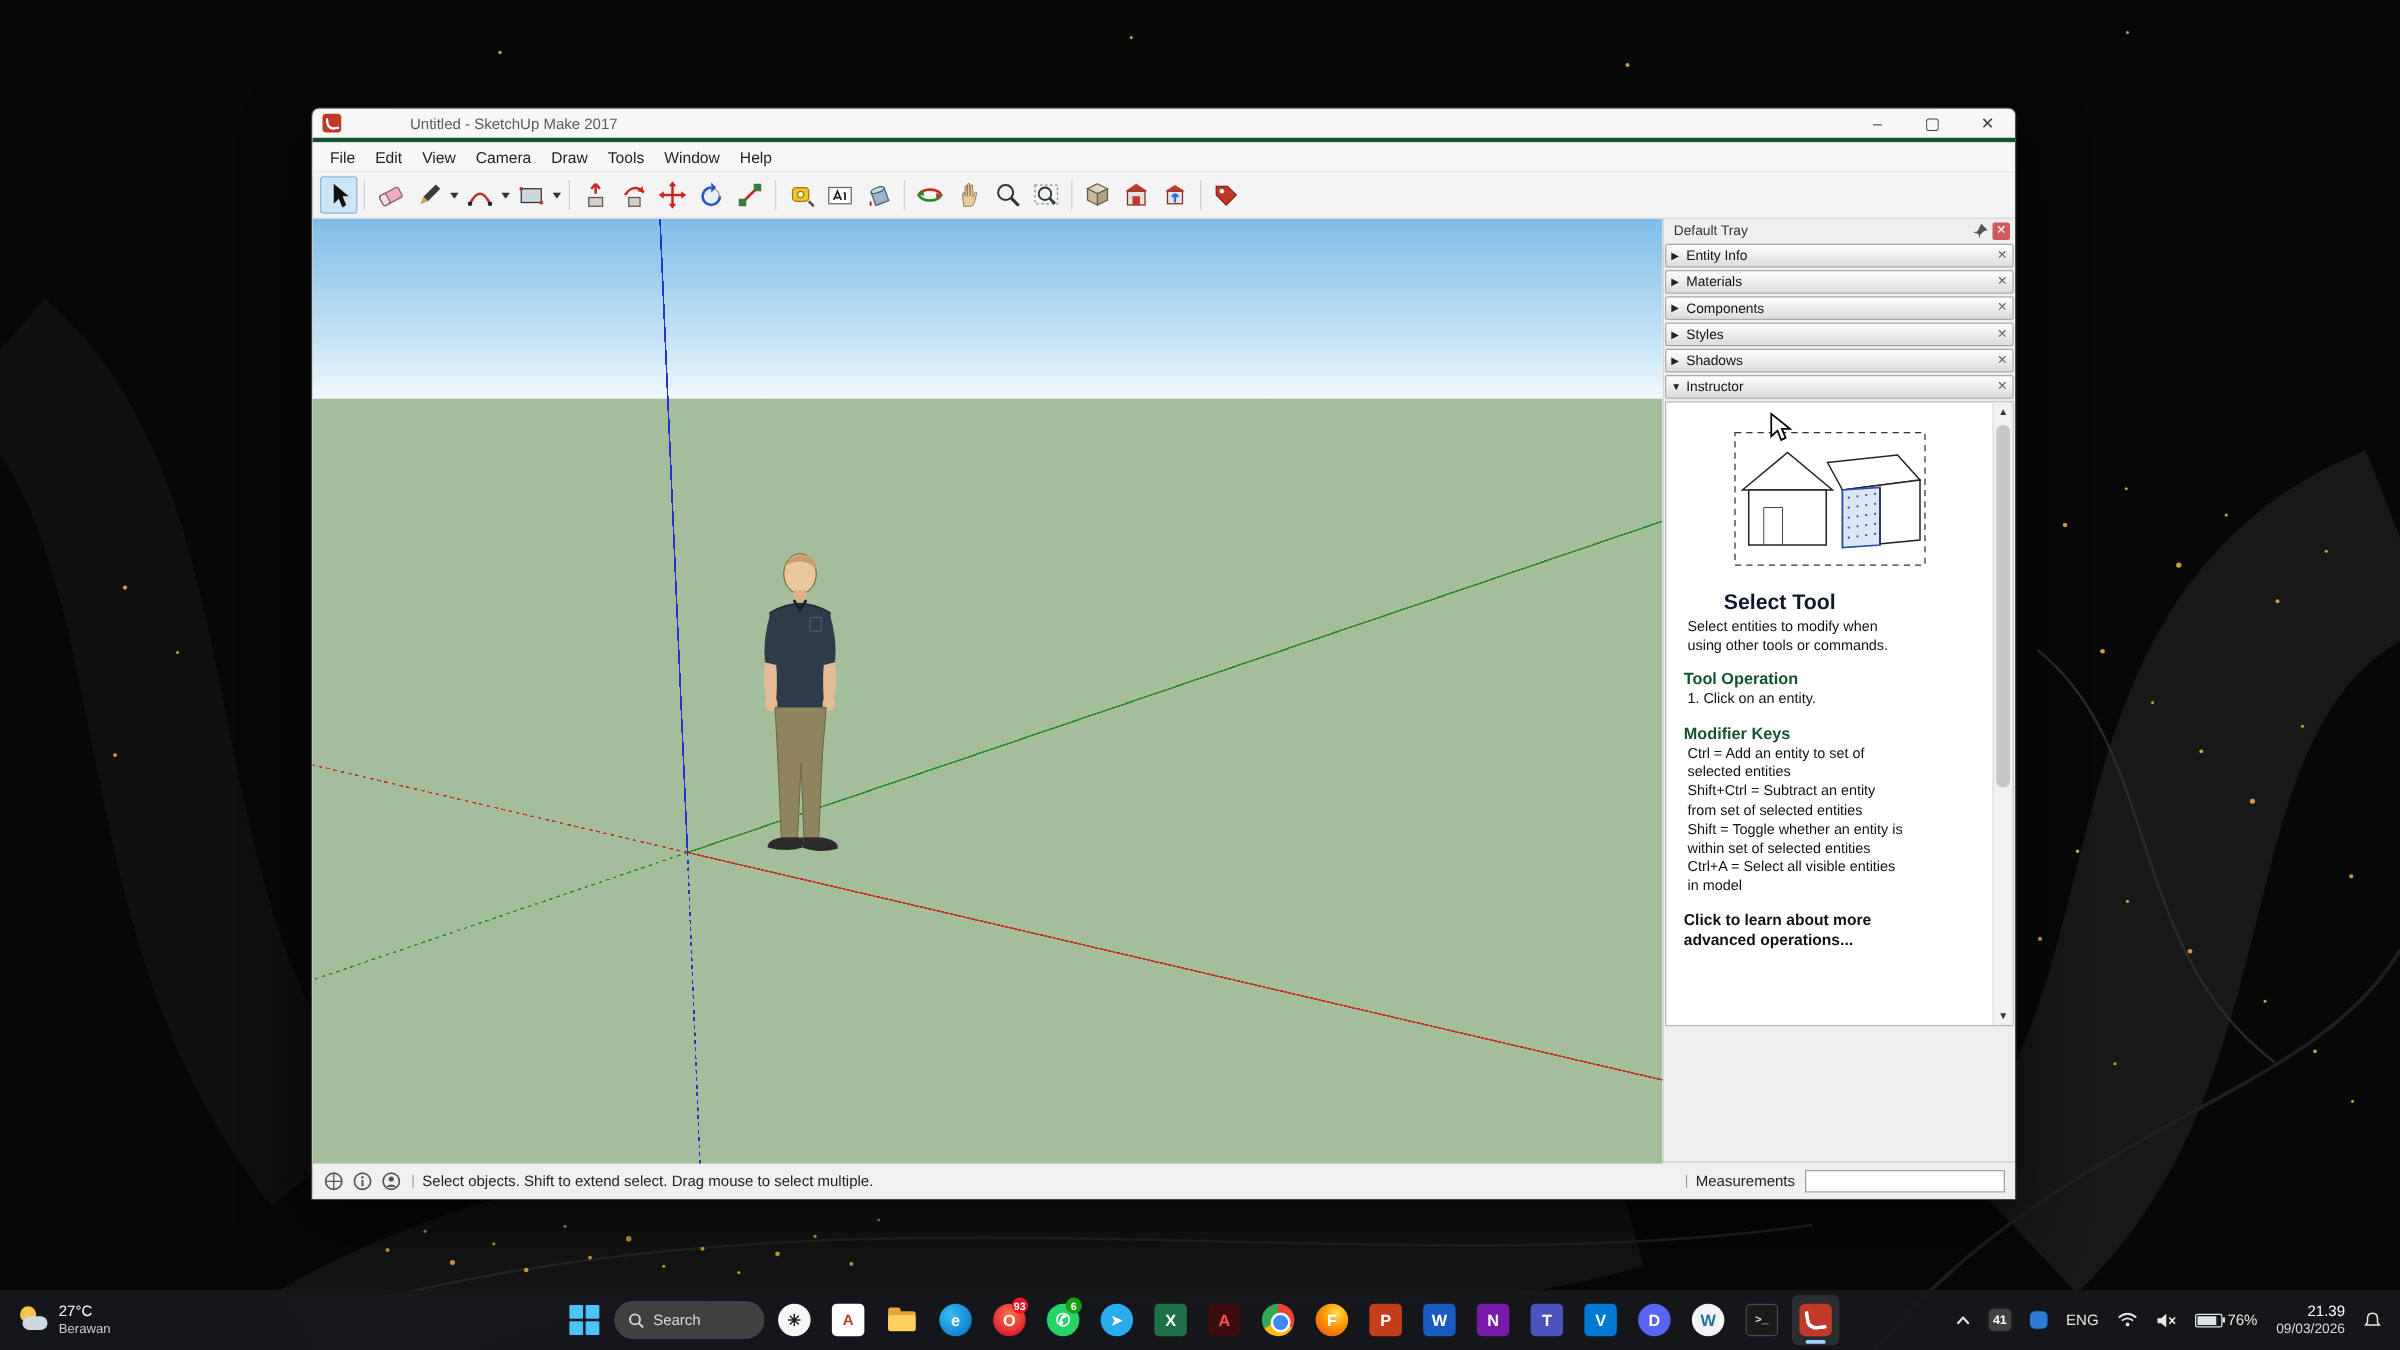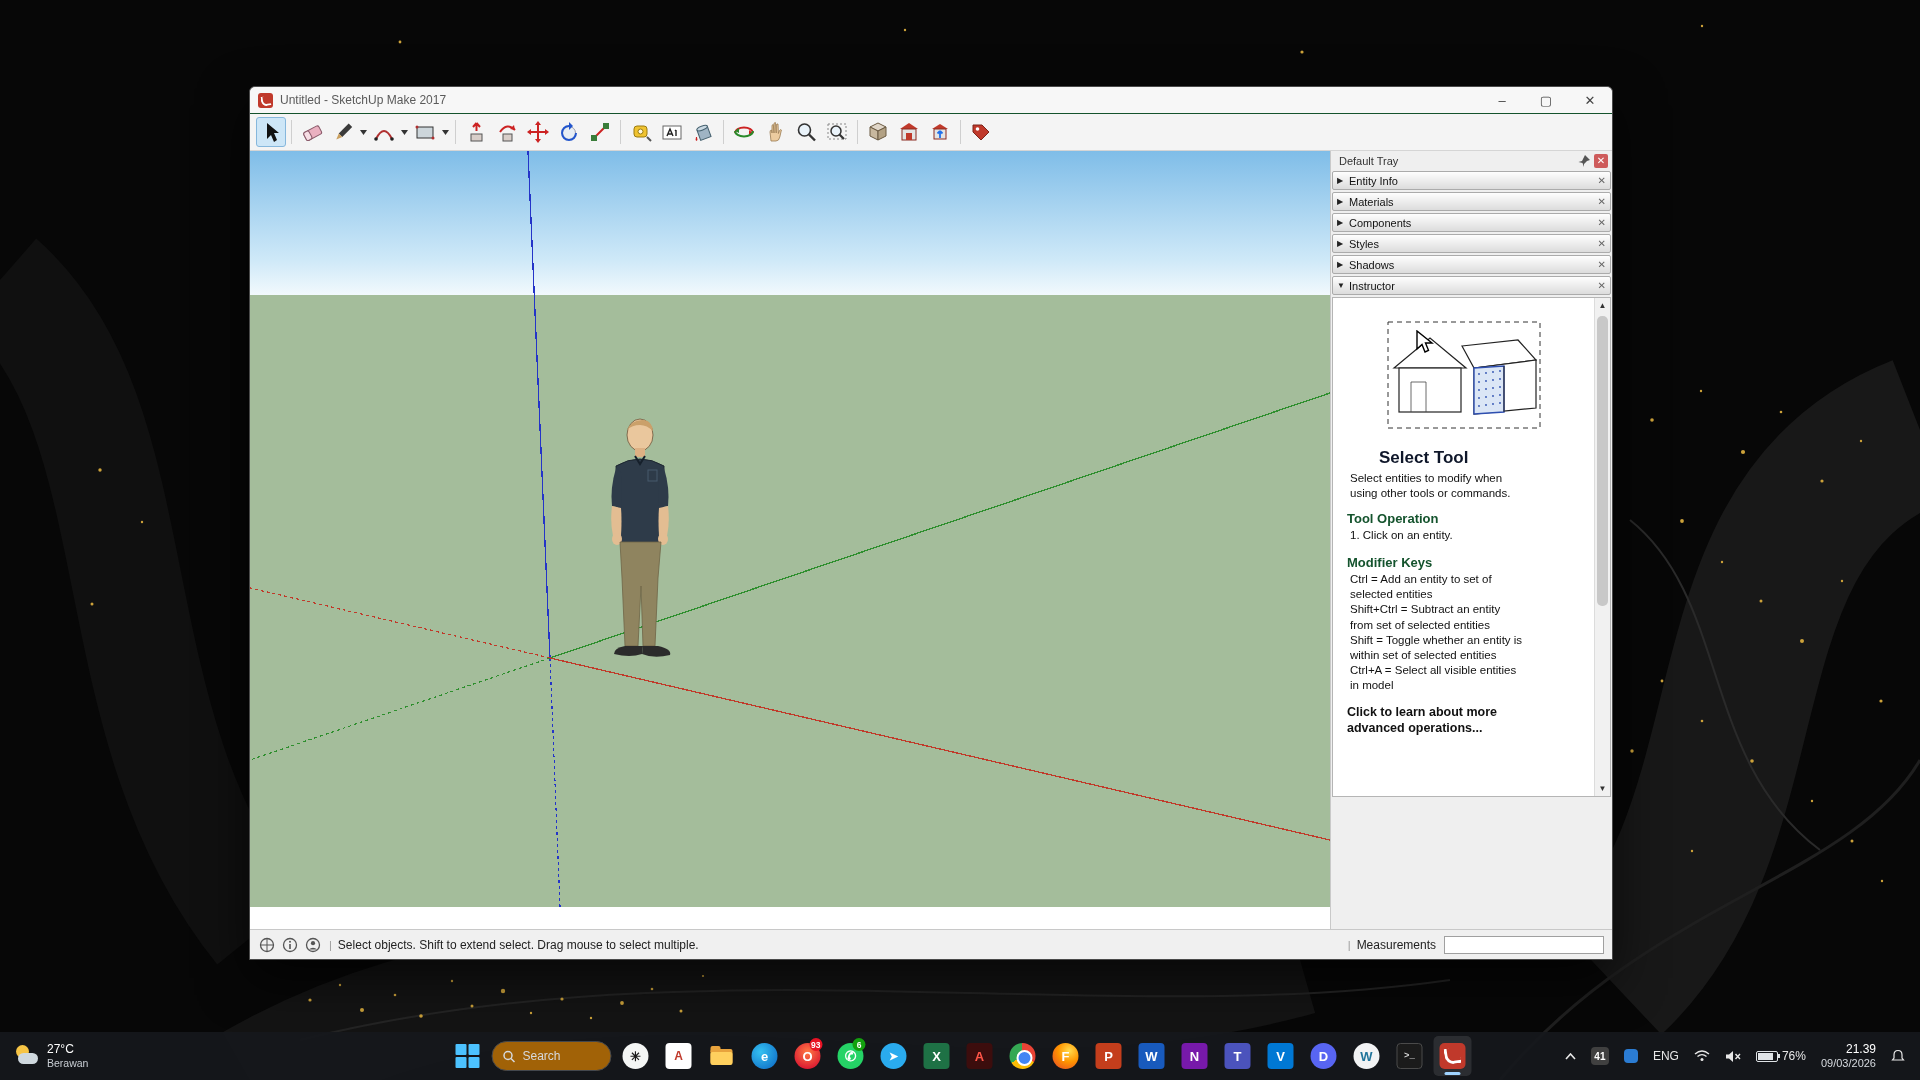--- a/index.html
+++ b/index.html
@@ -6,22 +6,22 @@
   html,body { width:1920px; height:1080px; overflow:hidden; }
   body { background:#060606; font-family:"Liberation Sans", sans-serif; position:relative; }
 
   
   .desktop-art { position:absolute; inset:0; }
 
   
   .win { position:absolute; left:249px; top:86px; width:1364px; height:874px;
          background:#f0f0f0; border:1px solid #4a4a4a; border-radius:6px 6px 0 0;
          box-shadow:0 18px 50px rgba(0,0,0,.65); display:flex; flex-direction:column; }
-  .titlebar { height:27px; background:#f7f7f7; border-bottom:1px solid #14532d;
-              display:flex; align-items:center; padding-left:8px; border-radius:6px 6px 0 0; }
+  .titlebar { height:27px; background:#f7f7f7; border-bottom:4px solid #14532d;
+              display:flex; align-items:center; padding-left:8px; border-radius:6px 6px 0 0;gap:48px; }
   .app-ico { width:15px; height:15px; background:#c0392b; border-radius:3px; position:relative; margin-right:7px; flex:0 0 auto; }
   .app-ico::after { content:""; position:absolute; left:3px; top:3px; width:8px; height:8px;
                     border-left:2px solid #fff; border-bottom:2px solid #fff; border-radius:0 0 0 6px; transform:rotate(-8deg); }
   .title-text { font-size:12px; color:#5a5a5a; }
   .win-controls { margin-left:auto; display:flex; height:100%; }
   .wc { width:44px; height:100%; display:flex; align-items:center; justify-content:center;
         font-size:13px; color:#444; background:transparent; border:none; cursor:default; }
 
   .menubar { height:24px; background:#f7f7f7; border-bottom:1px solid #e3e3e3; display:flex; align-items:center; padding-left:6px; }
   .menu-item { font-size:12.5px; color:#222; padding:3px 8px; background:transparent; border:none; }
@@ -91,21 +91,21 @@
              background:transparent; border:none; border-radius:5px; }
   .tb-slot.active { background:rgba(255,255,255,.10); }
   .tb-slot.active::after { content:""; position:absolute; bottom:1px; left:11px; width:16px; height:3px; border-radius:2px; background:#9fd3ff; }
   .app { width:26px; height:26px; display:flex; align-items:center; justify-content:center; font-size:13px; font-weight:bold; }
   .badge { position:absolute; top:2px; right:4px; min-width:13px; height:13px; padding:0 2px; border-radius:7px;
            color:#fff; font-size:8.5px; font-weight:bold; display:flex; align-items:center; justify-content:center; }
   .badge.red { background:#e81224; } .badge.green { background:#13a10e; }
 
   .start-logo { width:24px; height:24px; display:grid; grid-template-columns:11px 11px; grid-template-rows:11px 11px; gap:2px; }
   .start-logo span { background:#4cc2ff; border-radius:1px; }
-  .search-pill { width:120px; height:30px; border-radius:15px; background:#a16207; border:1px solid #43474d;
+  .search-pill { width:120px; height:30px; border-radius:15px; background:#404040; border:1px solid #43474d;
                  display:flex; align-items:center; gap:7px; padding:0 10px; }
   .search-pill .s-label { font-size:12px; color:#d6d9dd; }
 
   .a-chatgpt{background:#f4f6f5;color:#1a1a1a;border-radius:50%;}
   .a-ai{background:#ffffff;color:#c0392b;border-radius:4px;font-size:12px;}
   .a-explorer{position:relative;background:transparent;}
   .a-explorer .f-back{position:absolute;left:2px;top:6px;width:22px;height:15px;background:#e8a33d;border-radius:2px;}
   .a-explorer .f-tab{position:absolute;left:2px;top:3px;width:10px;height:6px;background:#e8a33d;border-radius:2px 2px 0 0;}
   .a-explorer .f-front{position:absolute;left:2px;top:9px;width:22px;height:13px;background:#ffd05e;border-radius:2px;}
   .a-edge{background:radial-gradient(circle at 35% 35%,#35c1f1,#0a64c2);color:#fff;border-radius:50%;}
@@ -201,20 +201,30 @@
   <div class="titlebar">
     <span class="app-ico"></span>
     <span class="title-text">Untitled - SketchUp Make 2017</span>
     <span class="win-controls">
       <button class="wc">–</button>
       <button class="wc">▢</button>
       <button class="wc">✕</button>
     </span>
   </div>
 
+  <div class="menubar">
+    <button class="menu-item">File</button>
+    <button class="menu-item">Edit</button>
+    <button class="menu-item">View</button>
+    <button class="menu-item">Camera</button>
+    <button class="menu-item">Draw</button>
+    <button class="menu-item">Tools</button>
+    <button class="menu-item">Window</button>
+    <button class="menu-item">Help</button>
+  </div>
 
   <div class="toolbar">
     <button class="tb active">
       <svg width="24" height="24">
           <polygon points="8,3 8,19 12,15 15,22 18,20 15,13 20,13" fill="#111"></polygon>
         </svg>
     </button>
     <span class="tsep"></span>
     <button class="tb">
       <svg width="24" height="24">

